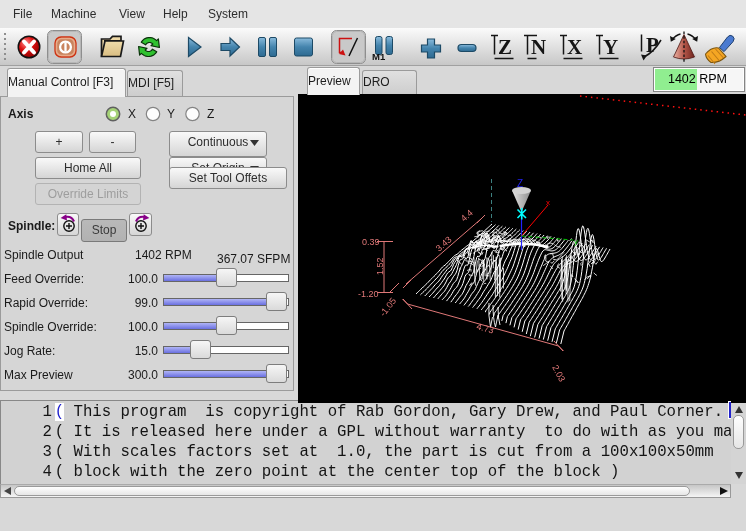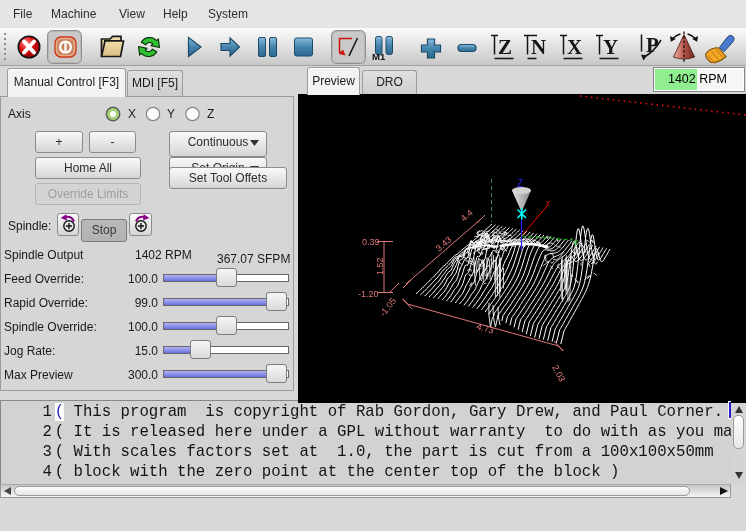--- a/index.html
+++ b/index.html
@@ -1,28 +1,28 @@
 <!DOCTYPE html>
 <html><head><meta charset="utf-8"><style>
 html,body{margin:0;padding:0;width:746px;height:531px;background:#d8d8d8;font-family:"Liberation Sans",sans-serif;overflow:hidden}
 *{box-sizing:border-box}
 .a{position:absolute}
 #menubar{left:0;top:0;width:746px;height:28px;background:#e5e5e5;color:#2d2d2d;font-size:12px}
 #menubar span{position:absolute;top:7px}
 #toolbar{left:0;top:28px;width:746px;height:38px;background:linear-gradient(#fbfbfb,#c7c7c7);border-bottom:1px solid #a0a0a0}
 #grip{left:4px;top:33px;width:2px;height:28px;background-image:repeating-linear-gradient(#8e8e8e 0 2px,transparent 2px 5px)}
-.tab{position:absolute;border:1px solid #9b9b9b;border-bottom:none;border-radius:3px 3px 0 0;font-size:12px;color:#1c1c1c;text-align:center;white-space:nowrap}
+.tab{position:absolute;border:1px solid #9b9b9b;border-bottom:none;border-radius:3px 3px 0 0;font-size:12px;color:#1c1c1c;white-space:nowrap}
 .tabsel{background:#f3f3f3;box-shadow:inset 0 1px 0 #fff;z-index:3}
 .tabun{background:linear-gradient(#e0e0e0,#cdcdcd)}
 #panel{left:0;top:96px;width:294px;height:295px;background:#d6d6d6;border:1px solid #9b9b9b;z-index:1}
 .btn{position:absolute;background:linear-gradient(#f9f9f9,#d5d5d5);border:1px solid #8c8c8c;border-radius:3px;font-size:12px;color:#2d2d2d;text-align:center;z-index:2;white-space:nowrap}
 .btn.dis{background:#d4d4d4;color:#9e9e9e;border-color:#b3b3b3}
 .btn.press{background:linear-gradient(#b9b9b9,#b2b2b2);border-color:#7a7a7a;color:#3a3a3a}
 .lbl{position:absolute;font-size:12px;color:#1a1a1a;white-space:nowrap;z-index:2}
-.bold{font-weight:normal}
+.bold{font-weight:bold}
 .trough{position:absolute;height:8px;border:1px solid #666;background:#fff;z-index:2}
 .fill{position:absolute;height:6px;background:linear-gradient(#b0b5f6,#6a70e0);z-index:3}
 .thumb{position:absolute;width:21px;height:19px;background:linear-gradient(#f6f6f6,#dadada);border:1px solid #7d7d7d;border-radius:3px;z-index:4}
 #preview{left:298px;top:94px;width:448px;height:309px;background:#000;z-index:1}
 #gcode{left:0;top:400px;width:731px;height:84px;background:#d2d2d2;border-top:1px solid #888;border-left:1px solid #888}
 #gcode pre{margin:0;position:absolute;left:16px;top:1px;overflow:hidden;font-family:"Liberation Mono",monospace;font-size:15.7px;line-height:20px;color:#141414}
 #vsb{left:731px;top:400px;width:15px;height:84px;background:#d4d4d4;border-top:1px solid #888}
 #hsb{left:0;top:484px;width:731px;height:14px;background:linear-gradient(#c6c6c6,#f5f5f5);border:1px solid #999;border-top:1px solid #aaa}
 .sbthumb{position:absolute;background:linear-gradient(#fefefe,#e6e6e6);border:1px solid #9a9a9a;border-radius:5px}
 #statusbar{left:0;top:498px;width:746px;height:33px;background:#d8d8d8}

